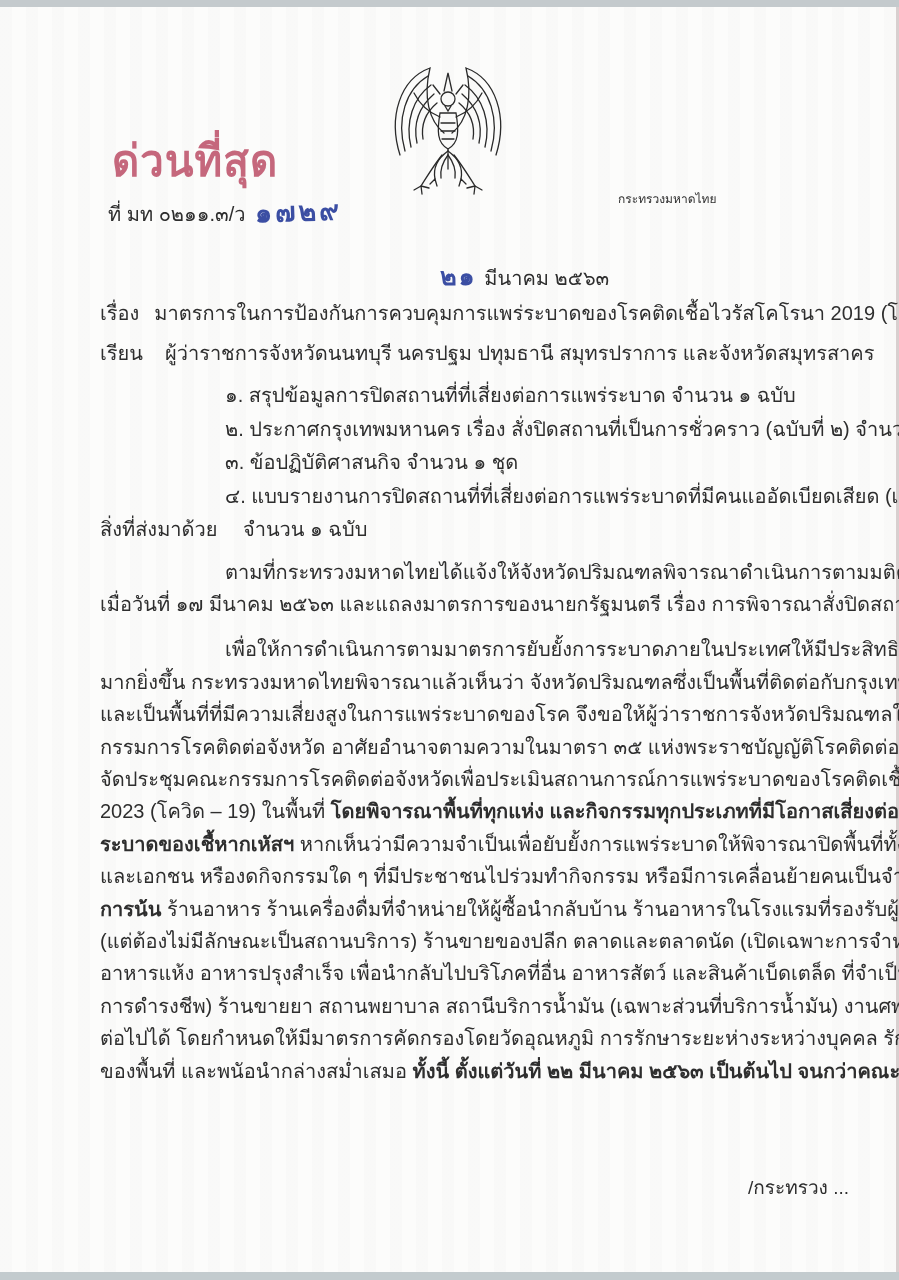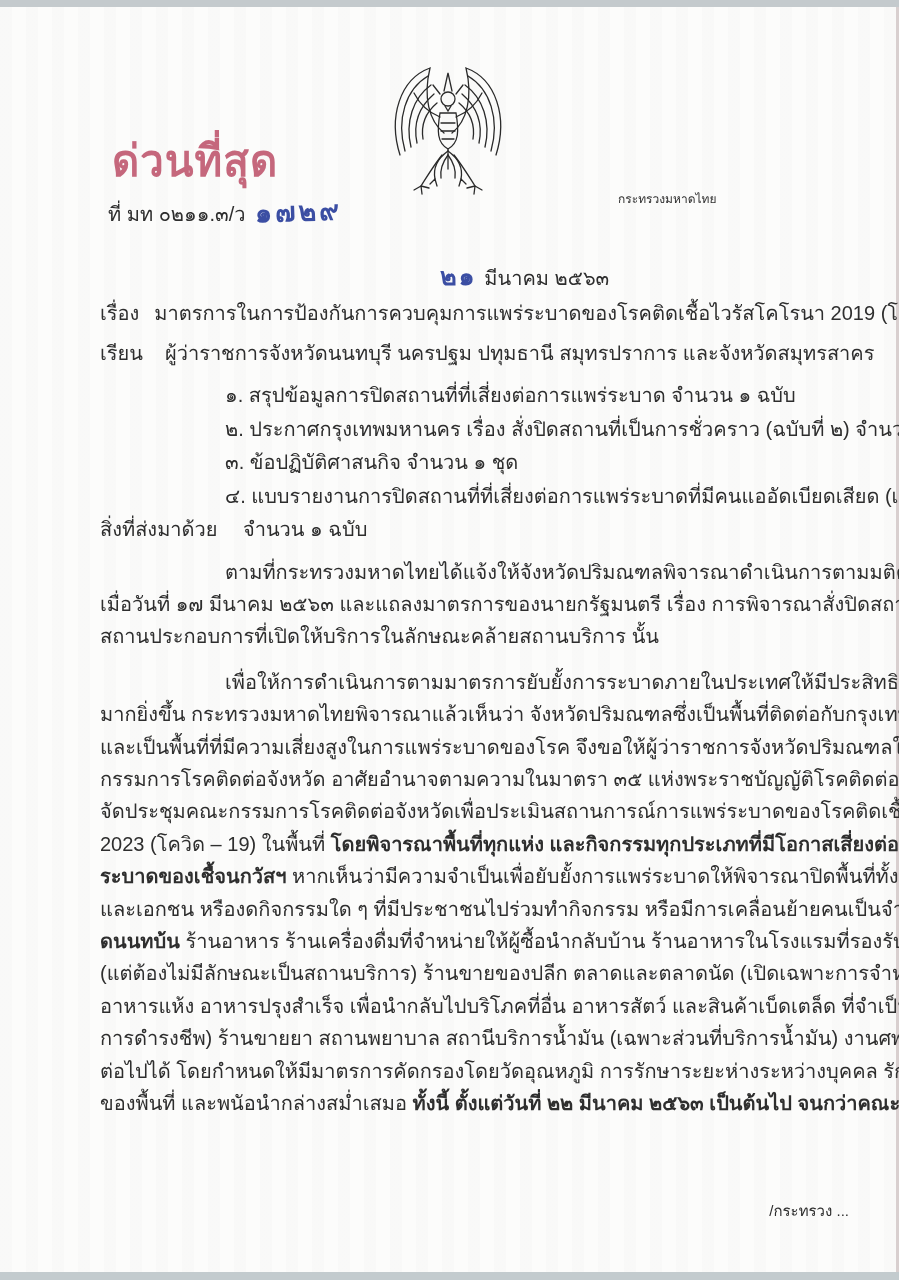--- a/index.html
+++ b/index.html
@@ -46,21 +46,21 @@
   .aline{line-height:33.5px;white-space:nowrap;}
   .aline.cont{padding-left:18px;}
 
   
   .para{margin-top:9px;}
   .para.second{margin-top:13px;}
   .bline{line-height:32.4px;white-space:nowrap;}
   .bline.indent{padding-left:125px;}
   .bold{font-weight:700;}
 
-  .footer{position:absolute;top:1192px;right:47px;font-size:15px;}
+  .footer{position:absolute;top:1165px;right:47px;font-size:19px;}
 </style>
 </head>
 <body>
 
 <div class="page">
 
   <div class="stamp">ด่วนที่สุด</div>
 
   <div class="refline">
     <span>ที่ มท ๐๒๑๑.๓/ว</span><span class="hand">๑๗๒๙</span>
@@ -137,33 +137,32 @@
         <div class="aline">๒. ประกาศกรุงเทพมหานคร เรื่อง สั่งปิดสถานที่เป็นการชั่วคราว (ฉบับที่ ๒) จำนวน ๑ ฉบับ</div>
         <div class="aline">๓. ข้อปฏิบัติศาสนกิจ จำนวน ๑ ชุด</div>
         <div class="aline">๔. แบบรายงานการปิดสถานที่ที่เสี่ยงต่อการแพร่ระบาดที่มีคนแออัดเบียดเสียด (เพิ่มเติม)</div>
         <div class="aline cont">จำนวน ๑ ฉบับ</div>
       </div>
     </div>
 
     <div class="para first">
         <div class="bline indent"><span>ตามที่กระทรวงมหาดไทยได้แจ้งให้จังหวัดปริมณฑลพิจารณาดำเนินการตามมติคณะรัฐมนตรี</span></div>
         <div class="bline"><span>เมื่อวันที่ ๑๗ มีนาคม ๒๕๖๓ และแถลงมาตรการของนายกรัฐมนตรี เรื่อง การพิจารณาสั่งปิดสถานบริการและ</span></div>
-        <div class="bline"><span>สถานประกอบการที่เปิดให้บริการในลักษณะคล้ายสถานบริการ นั้น</span></div>
       </div>
 
     <div class="para second">
         <div class="bline indent"><span>เพื่อให้การดำเนินการตามมาตรการยับยั้งการระบาดภายในประเทศให้มีประสิทธิภาพ</span></div>
         <div class="bline"><span>มากยิ่งขึ้น กระทรวงมหาดไทยพิจารณาแล้วเห็นว่า จังหวัดปริมณฑลซึ่งเป็นพื้นที่ติดต่อกับกรุงเทพมหานคร</span></div>
         <div class="bline"><span>และเป็นพื้นที่ที่มีความเสี่ยงสูงในการแพร่ระบาดของโรค จึงขอให้ผู้ว่าราชการจังหวัดปริมณฑลในฐานะประธาน</span></div>
         <div class="bline"><span>กรรมการโรคติดต่อจังหวัด อาศัยอำนาจตามความในมาตรา ๓๕ แห่งพระราชบัญญัติโรคติดต่อ พ.ศ. ๒๕๕๘</span></div>
         <div class="bline"><span>จัดประชุมคณะกรรมการโรคติดต่อจังหวัดเพื่อประเมินสถานการณ์การแพร่ระบาดของโรคติดเชื้อไวรัสโคโรนา</span></div>
         <div class="bline"><span>2023 (โควิด – 19) ในพื้นที่ </span><span class="bold">โดยพิจารณาพื้นที่ทุกแห่ง และกิจกรรมทุกประเภทที่มีโอกาสเสี่ยงต่อการแพร่</span></div>
-        <div class="bline"><span class="bold">ระบาดของเชื้จนกวัสฯ</span><span> หากเห็นว่ามีความจำเป็นเพื่อยับยั้งการแพร่ระบาดให้พิจารณาปิดพื้นที่ทั้งสถานที่ราชการ</span></div>
+        <div class="bline"><span class="bold">ระบาดของเชื้หากเหัสฯ</span><span> หากเห็นว่ามีความจำเป็นเพื่อยับยั้งการแพร่ระบาดให้พิจารณาปิดพื้นที่ทั้งสถานที่ราชการ</span></div>
         <div class="bline"><span>และเอกชน หรืองดกิจกรรมใด ๆ ที่มีประชาชนไปร่วมทำกิจกรรม หรือมีการเคลื่อนย้ายคนเป็นจำนวนมาก</span></div>
-        <div class="bline"><span class="bold">ดนนทบ้น</span><span> ร้านอาหาร ร้านเครื่องดื่มที่จำหน่ายให้ผู้ซื้อนำกลับบ้าน ร้านอาหารในโรงแรมที่รองรับผู้พักอาศัย</span></div>
+        <div class="bline"><span class="bold">การน้น</span><span> ร้านอาหาร ร้านเครื่องดื่มที่จำหน่ายให้ผู้ซื้อนำกลับบ้าน ร้านอาหารในโรงแรมที่รองรับผู้พักอาศัย</span></div>
         <div class="bline"><span>(แต่ต้องไม่มีลักษณะเป็นสถานบริการ) ร้านขายของปลีก ตลาดและตลาดนัด (เปิดเฉพาะการจำหน่ายอาหารสด</span></div>
         <div class="bline"><span>อาหารแห้ง อาหารปรุงสำเร็จ เพื่อนำกลับไปบริโภคที่อื่น อาหารสัตว์ และสินค้าเบ็ดเตล็ด ที่จำเป็นต่อ</span></div>
         <div class="bline"><span>การดำรงชีพ) ร้านขายยา สถานพยาบาล สถานีบริการน้ำมัน (เฉพาะส่วนที่บริการน้ำมัน) งานศพ ให้ดำเนินการ</span></div>
         <div class="bline"><span>ต่อไปได้ โดยกำหนดให้มีมาตรการคัดกรองโดยวัดอุณหภูมิ การรักษาระยะห่างระหว่างบุคคล รักษาความสะอาด</span></div>
         <div class="bline"><span>ของพื้นที่ และพนัอนำกล่างสม่ำเสมอ </span><span class="bold">ทั้งนี้ ตั้งแต่วันที่ ๒๒ มีนาคม ๒๕๖๓ เป็นต้นไป จนกว่าคณะกรรมการ</span></div>
       </div>
 
   </div>
 
   <div class="footer">/กระทรวง ...</div>

